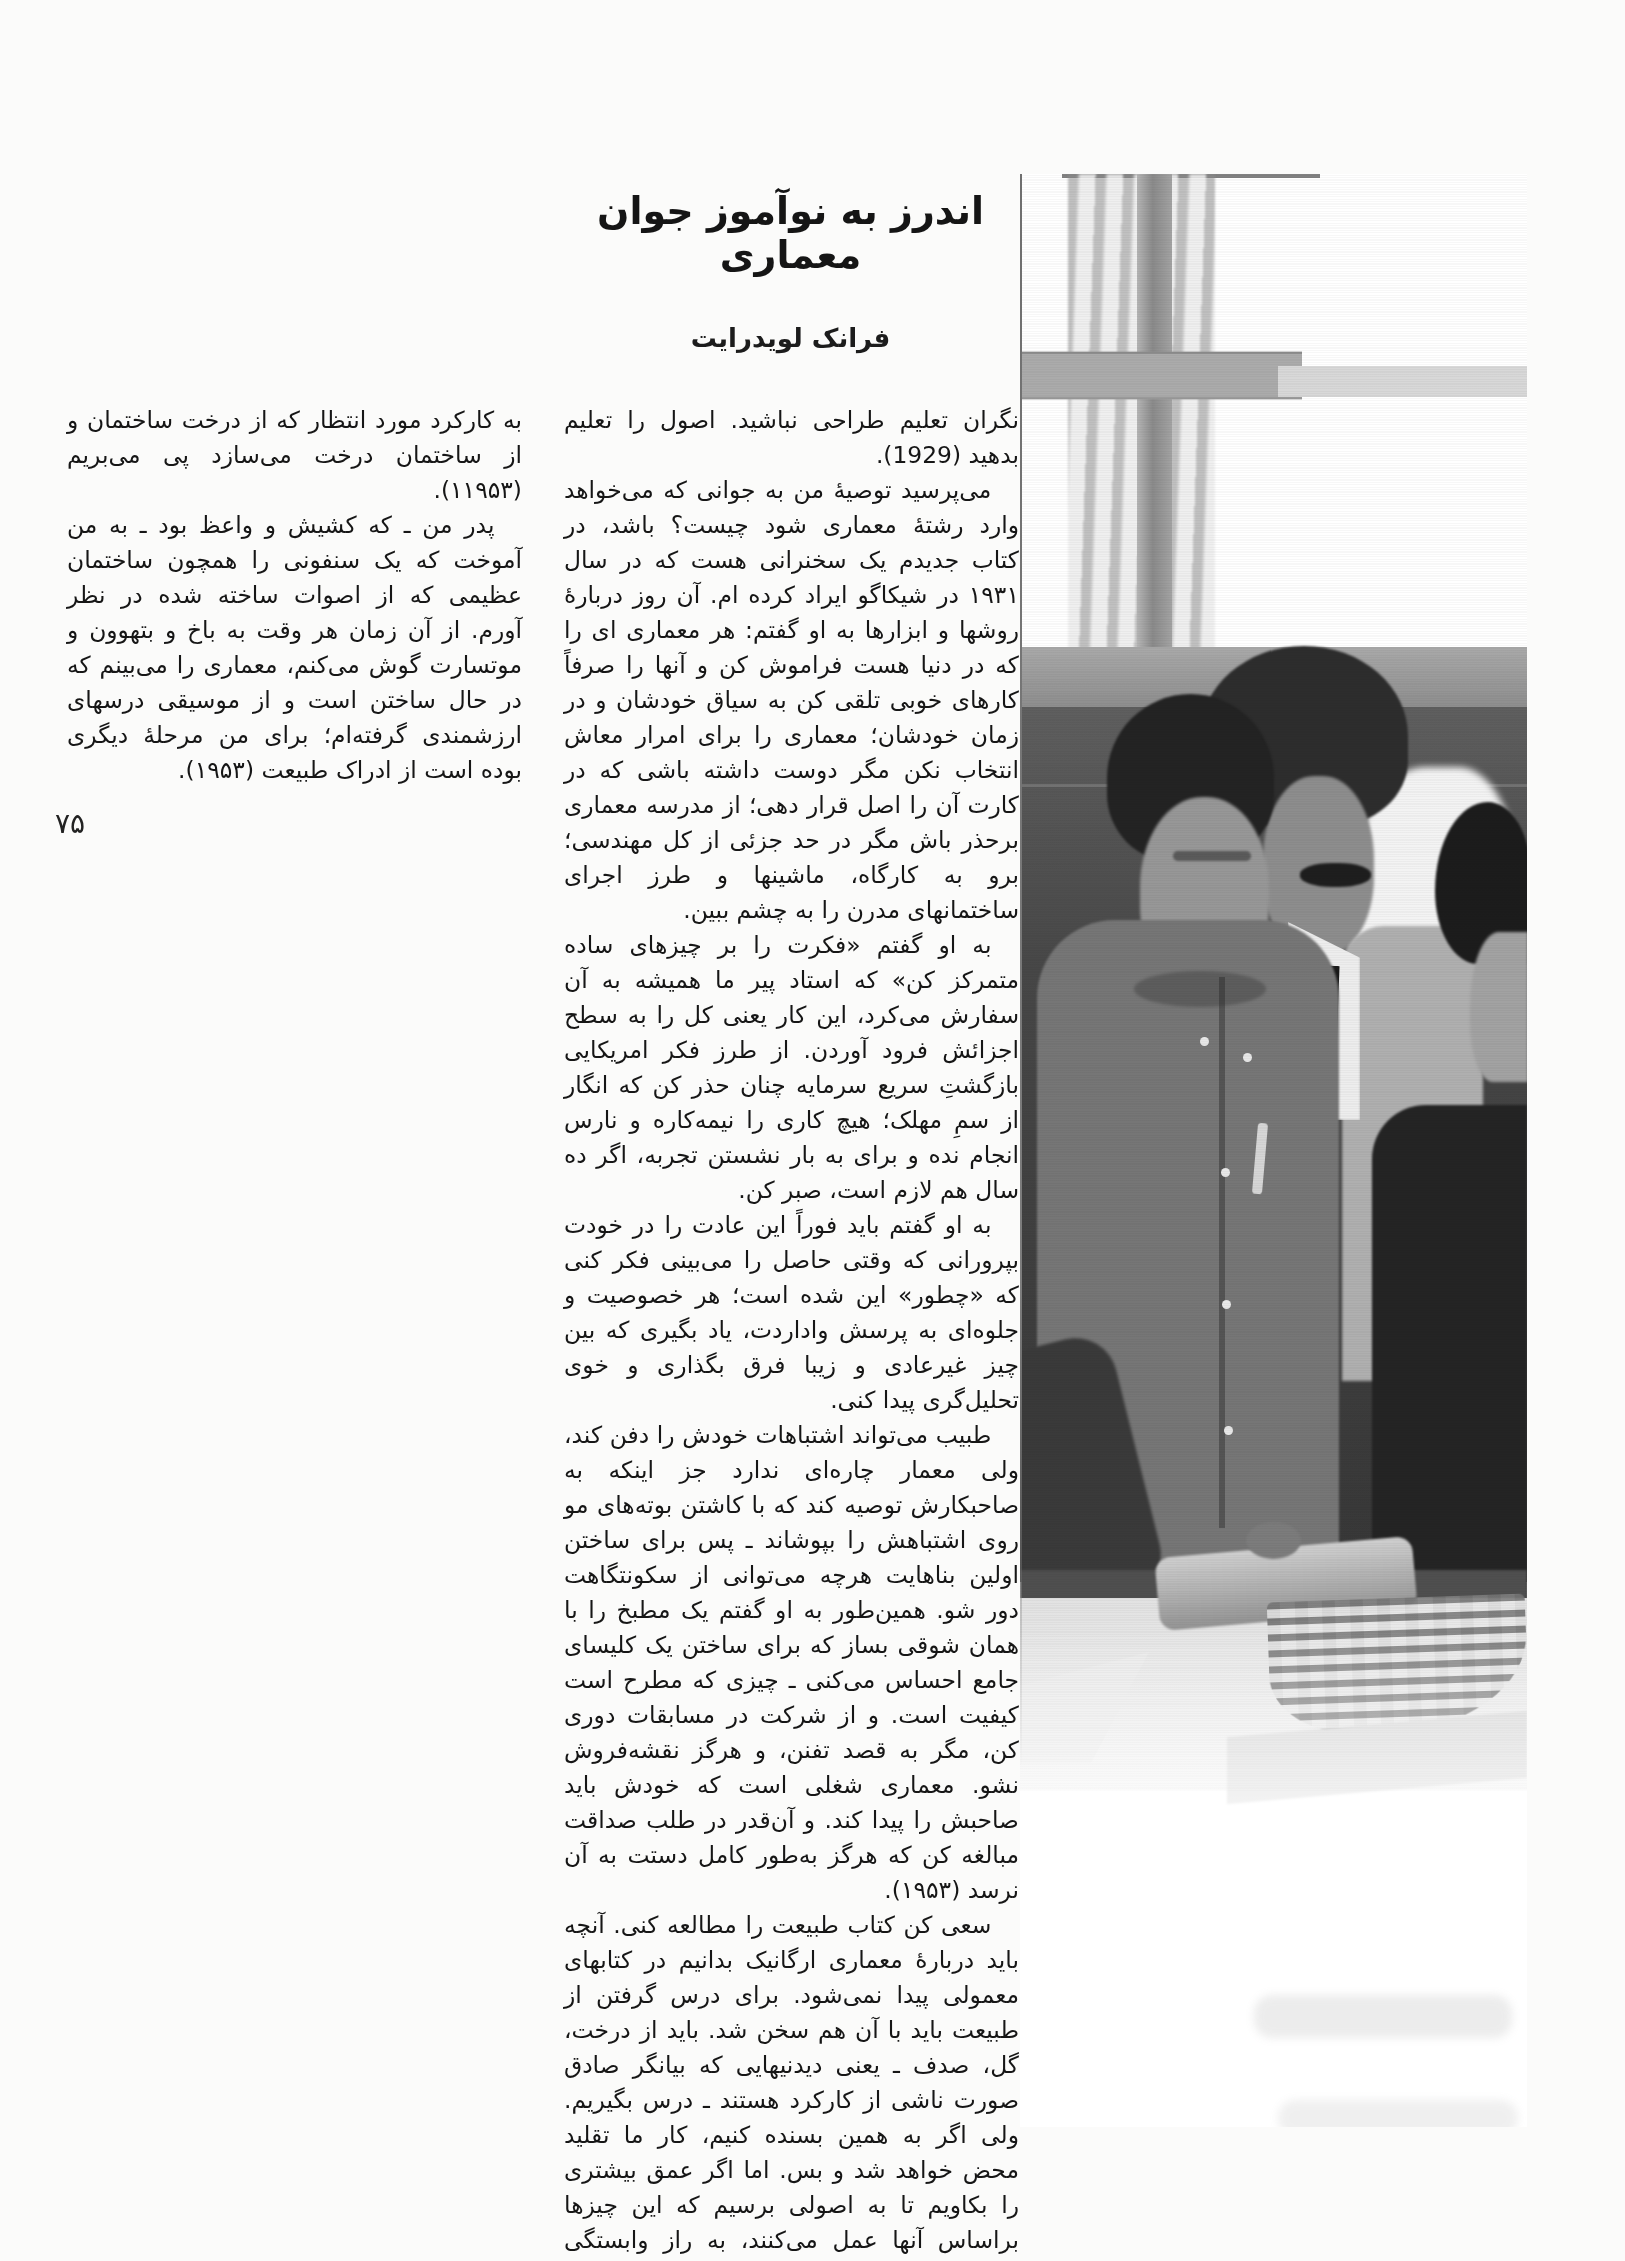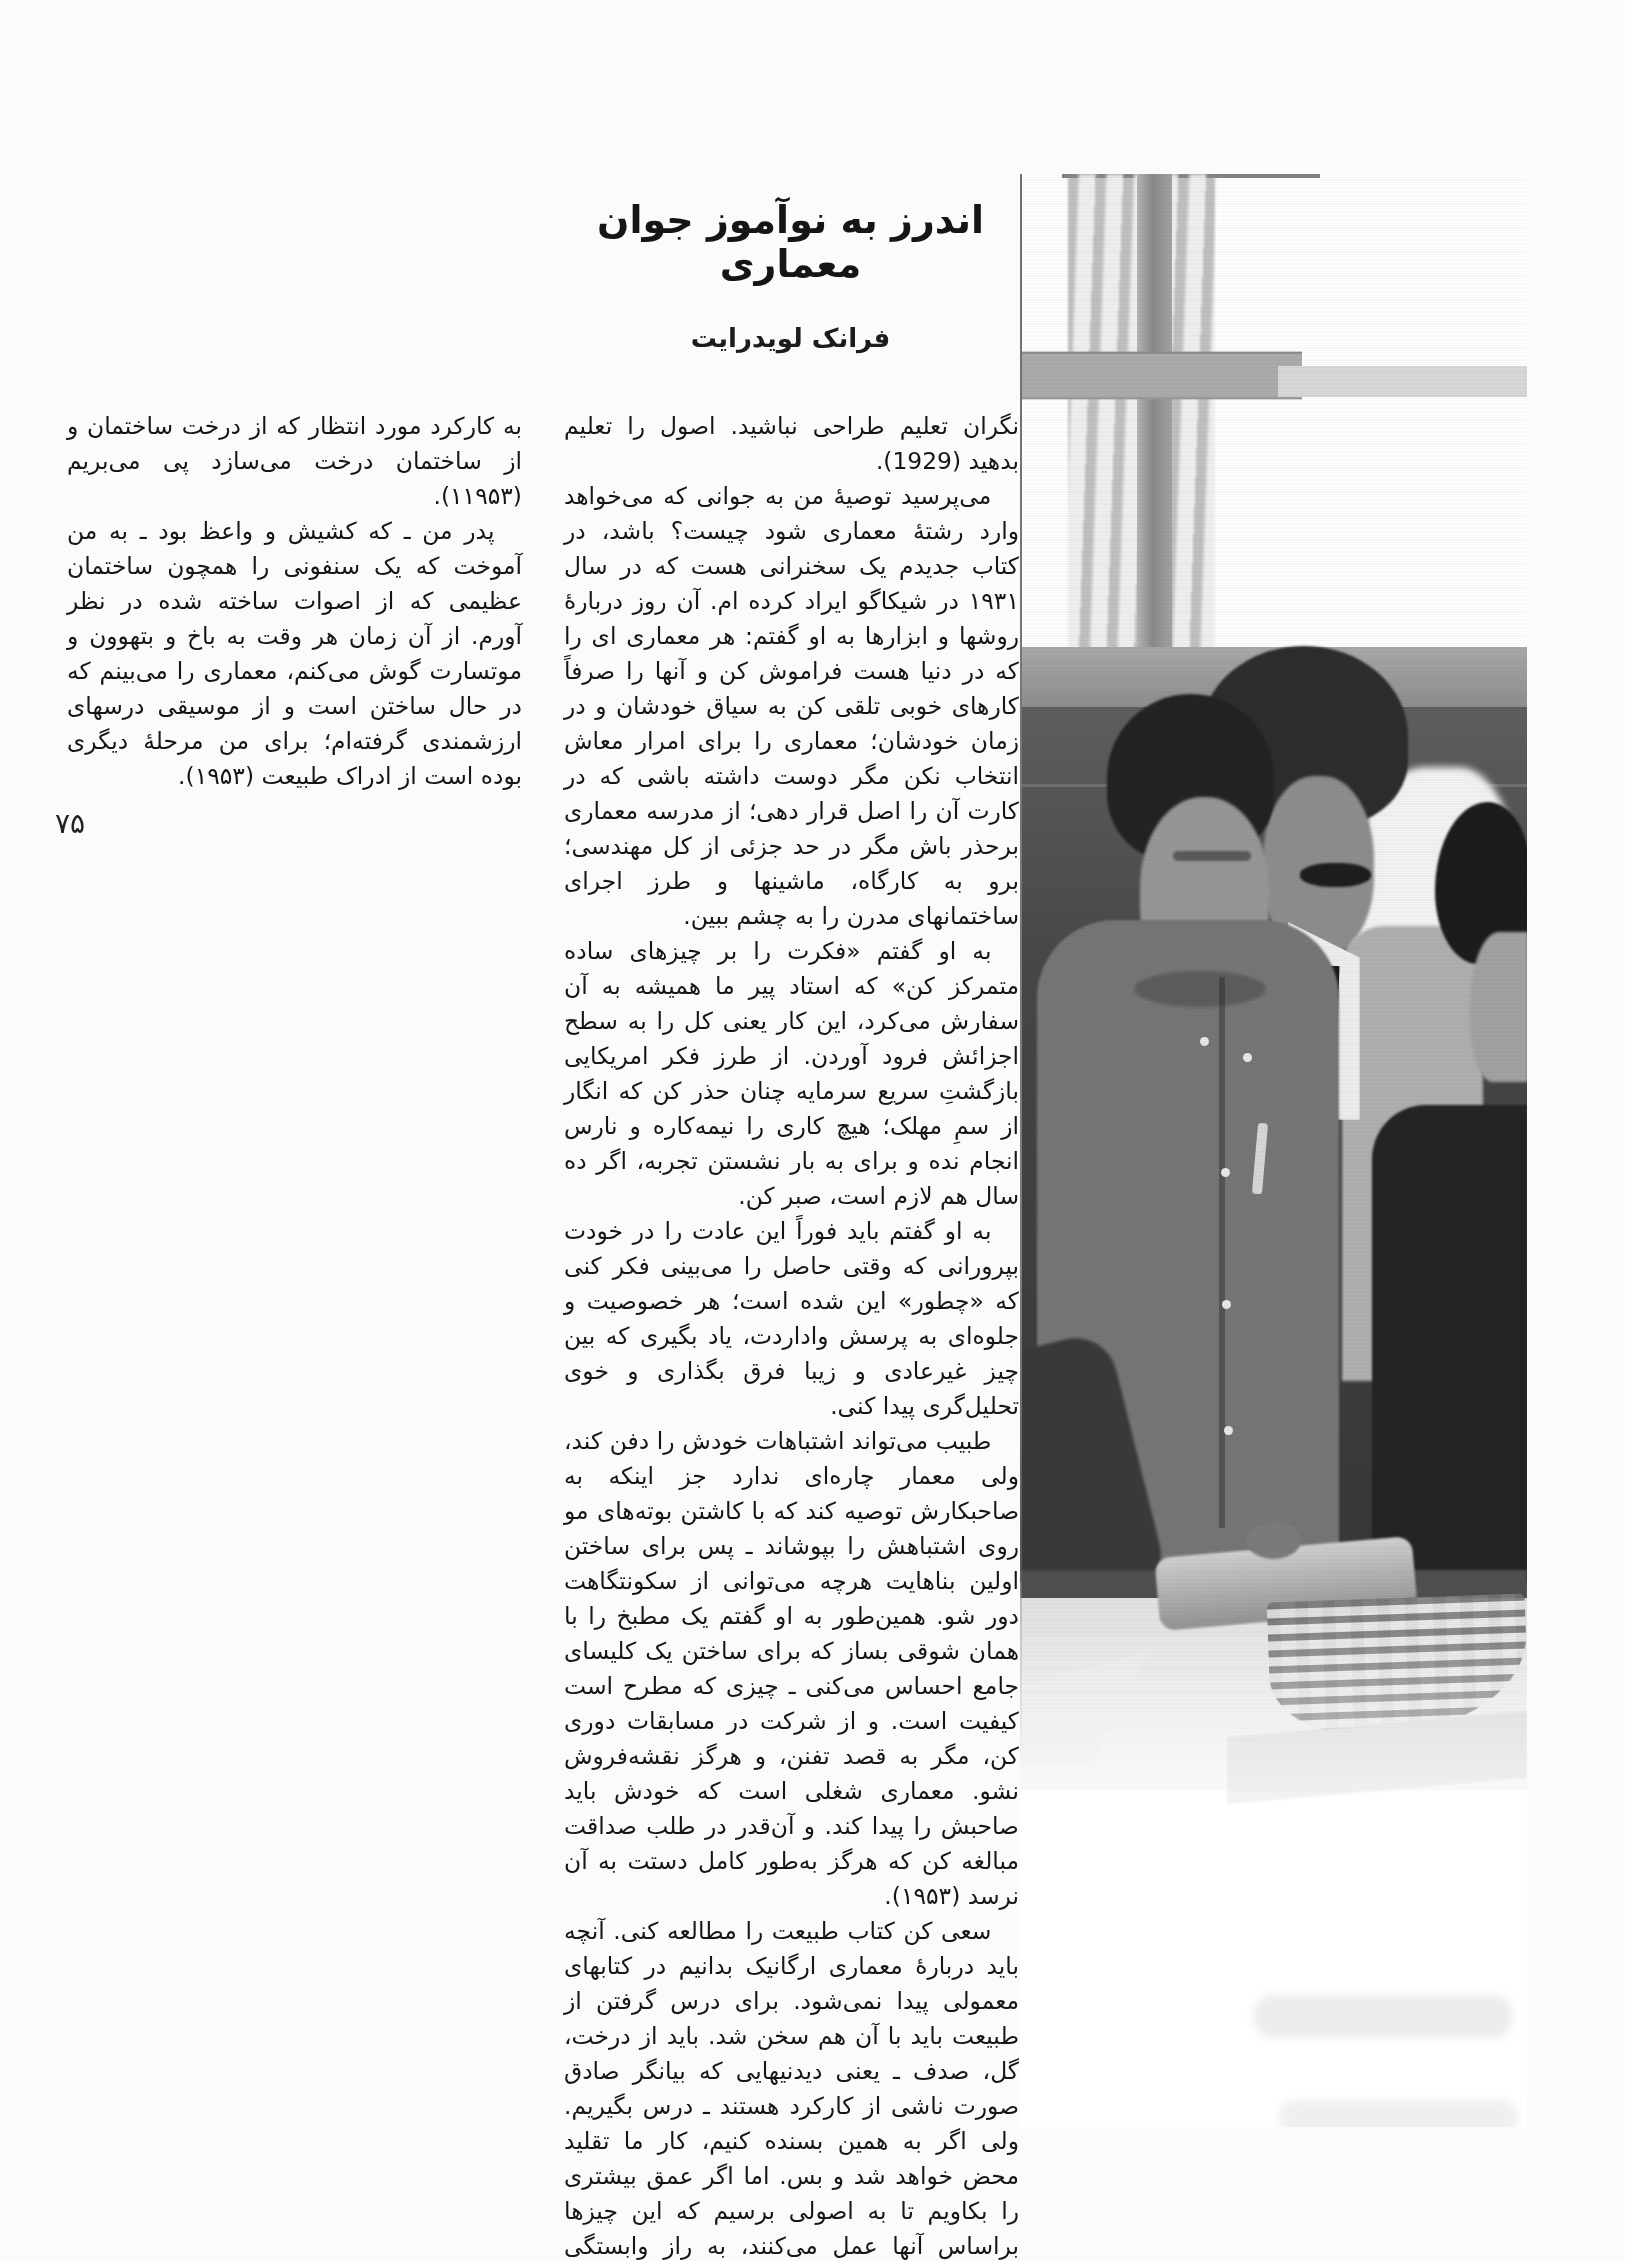--- a/index.html
+++ b/index.html
@@ -6,37 +6,36 @@
   body{
     width:1625px;height:2261px;
     background:#fbfbfa;
     position:relative;
     overflow:hidden;
     font-family:"DejaVu Sans",sans-serif;
     color:#1b1b1b;
   }
   
   .title{
-    position:absolute;left:551px;top:198px;width:479px;
+    position:absolute;left:551px;top:189px;width:479px;
     direction:rtl;text-align:center;
     font-size:38px;font-weight:bold;letter-spacing:0.6px;
     color:#151515;
   }
   .byline{
     position:absolute;left:563px;top:323px;width:455px;
     direction:rtl;text-align:center;
     font-size:26px;font-weight:bold;color:#1c1c1c;
   }
   .col{
     position:absolute;top:403px;
     direction:rtl;
     font-size:23.4px;line-height:35px;
     text-align:justify;
     color:#161616;
-    margin-top:6px;
   }
   .col-right{left:564px;width:455px;}
   .col-left{left:67px;width:455px;}
   .para{margin:0;text-indent:27.6px;}
   .para.no-indent{text-indent:0;}
   .para.cont{text-align-last:justify;}
   .pagenum{
     position:absolute;left:55px;top:807px;
     font-size:28px;color:#222;
     direction:rtl;

